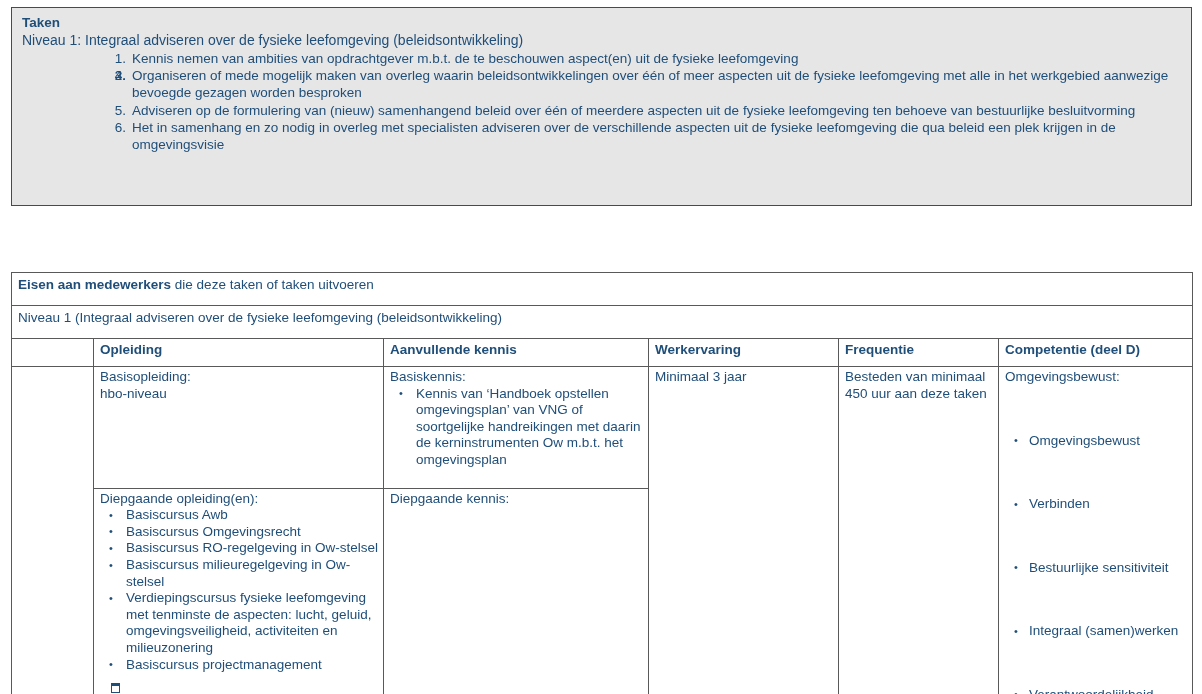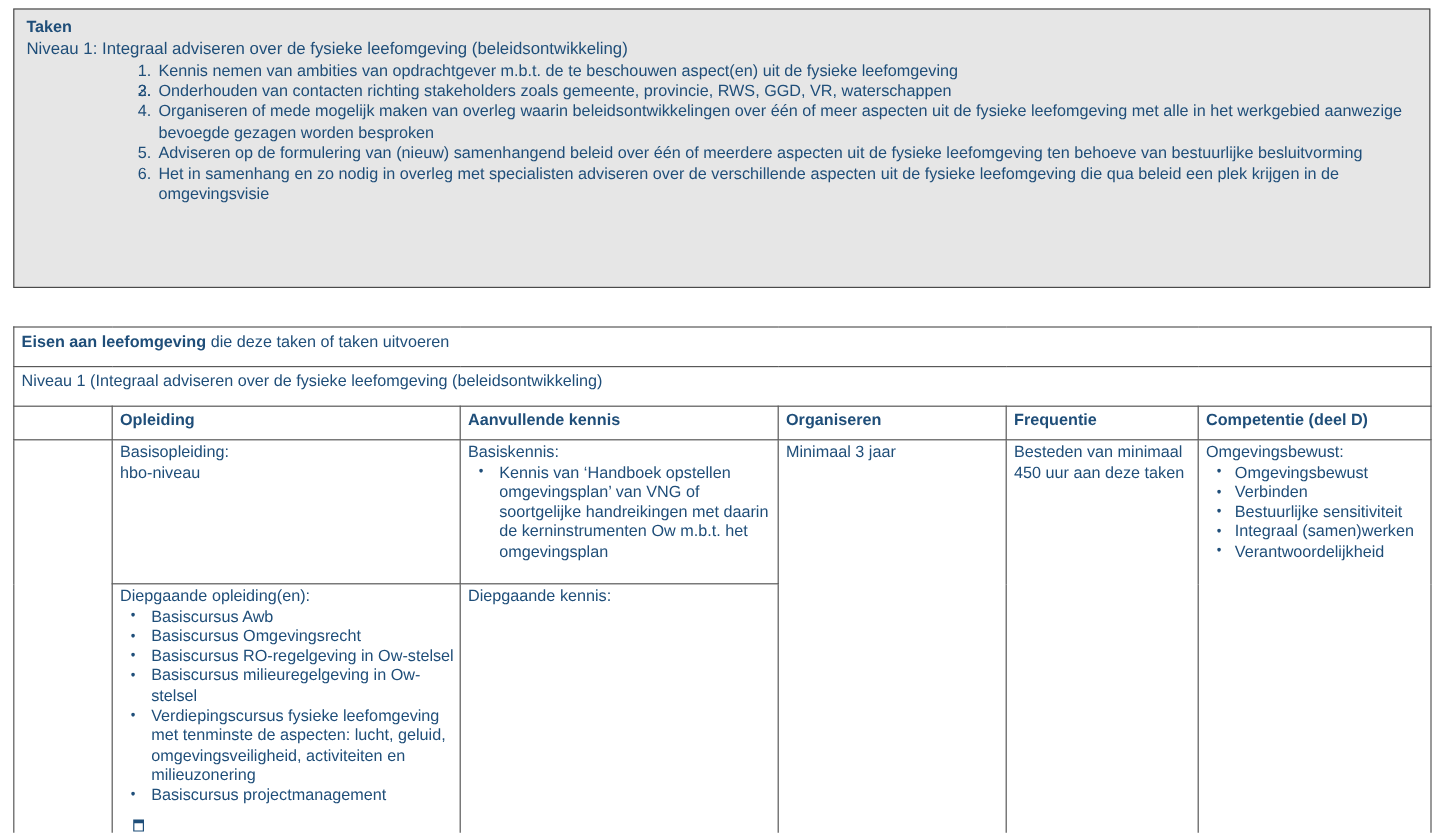--- a/index.html
+++ b/index.html
@@ -24,21 +24,21 @@
     box-sizing: border-box;
     padding: 0;
   }
 
   
   .taken-box {
     position: absolute;
     left: 11px;
     top: 7px;
     width: 1181px;
-    height: 233px;
+    height: 199px;
     box-sizing: border-box;
     background: #E6E6E6;
     border: 1px solid #4a4a4a;
     padding: 6px 10px 4px 10px;
   }
   .taken-title {
     font-size: 13.5px;
     font-weight: bold;
     color: #1F4E79;
     line-height: 17px;
@@ -120,21 +120,21 @@
     line-height: 16.6px;
   }
   ul.cell-bullets > li::before {
     content: "\2022";
     position: absolute;
     left: 9px;
     top: -0.5px;
     font-size: 11px;
     color: #1F4E79;
   }
-  ul.cell-bullets.tight > li { padding-left: 24px; }
+  ul.cell-bullets.tight > li { padding-left: 24px; margin-top: 47px; }
 
   .cell-lead { margin: 0; }
 
   
   .anchor-marker {
     position: absolute;
     left: 111px;
     top: 683px;
     width: 9px;
     height: 10px;
@@ -155,21 +155,20 @@
     <ol class="taken-list">
       <li>
         <span class="num">1.</span>
         <span>Kennis nemen van ambities van opdrachtgever m.b.t. de te beschouwen aspect(en) uit de fysieke leefomgeving</span>
       </li>
       <li>
         <span class="num">2.</span>
       </li>
       <li>
         <span class="num">3.</span>
-        <span>Onderhouden van contacten richting stakeholders zoals gemeente, provincie, RWS, GGD, VR, waterschappen</span>
       </li>
       <li>
         <span class="num">4.</span>
         <span>Organiseren of mede mogelijk maken van overleg waarin beleidsontwikkelingen over één of meer aspecten uit de fysieke leefomgeving met alle in het werkgebied aanwezige bevoegde gezagen worden besproken</span>
       </li>
       <li>
         <span class="num">5.</span>
         <span>Adviseren op de formulering van (nieuw) samenhangend beleid over één of meerdere aspecten uit de fysieke leefomgeving ten behoeve van bestuurlijke besluitvorming</span>
       </li>
       <li>
@@ -184,32 +183,32 @@
       <col style="width:82px">
       <col style="width:290px">
       <col style="width:265px">
       <col style="width:190px">
       <col style="width:160px">
       <col style="width:194px">
     </colgroup>
     <tbody>
 
       <tr>
-        <td class="banner-cell" colspan="6"><b>Eisen aan leefomgeving</b><span> die deze taken of taken uitvoeren</span></td>
+        <td class="banner-cell" colspan="6"><b>Eisen aan medewerkers</b><span> die deze taken of taken uitvoeren</span></td>
       </tr>
 
       <tr>
         <td class="level-cell" colspan="6">Niveau 1 (Integraal adviseren over de fysieke leefomgeving (beleidsontwikkeling)</td>
       </tr>
 
       <tr class="colhead">
         <td class="spacer"></td>
         <td>Opleiding</td>
         <td>Aanvullende kennis</td>
-        <td>Organiseren</td>
+        <td>Werkervaring</td>
         <td>Frequentie</td>
         <td>Competentie (deel D)</td>
       </tr>
 
       <tr>
         <td rowspan="2"></td>
 
         <td style="height:115px">
           <div class="cell-lead">Basisopleiding:</div>
           <div class="cell-lead">hbo-niveau</div>

